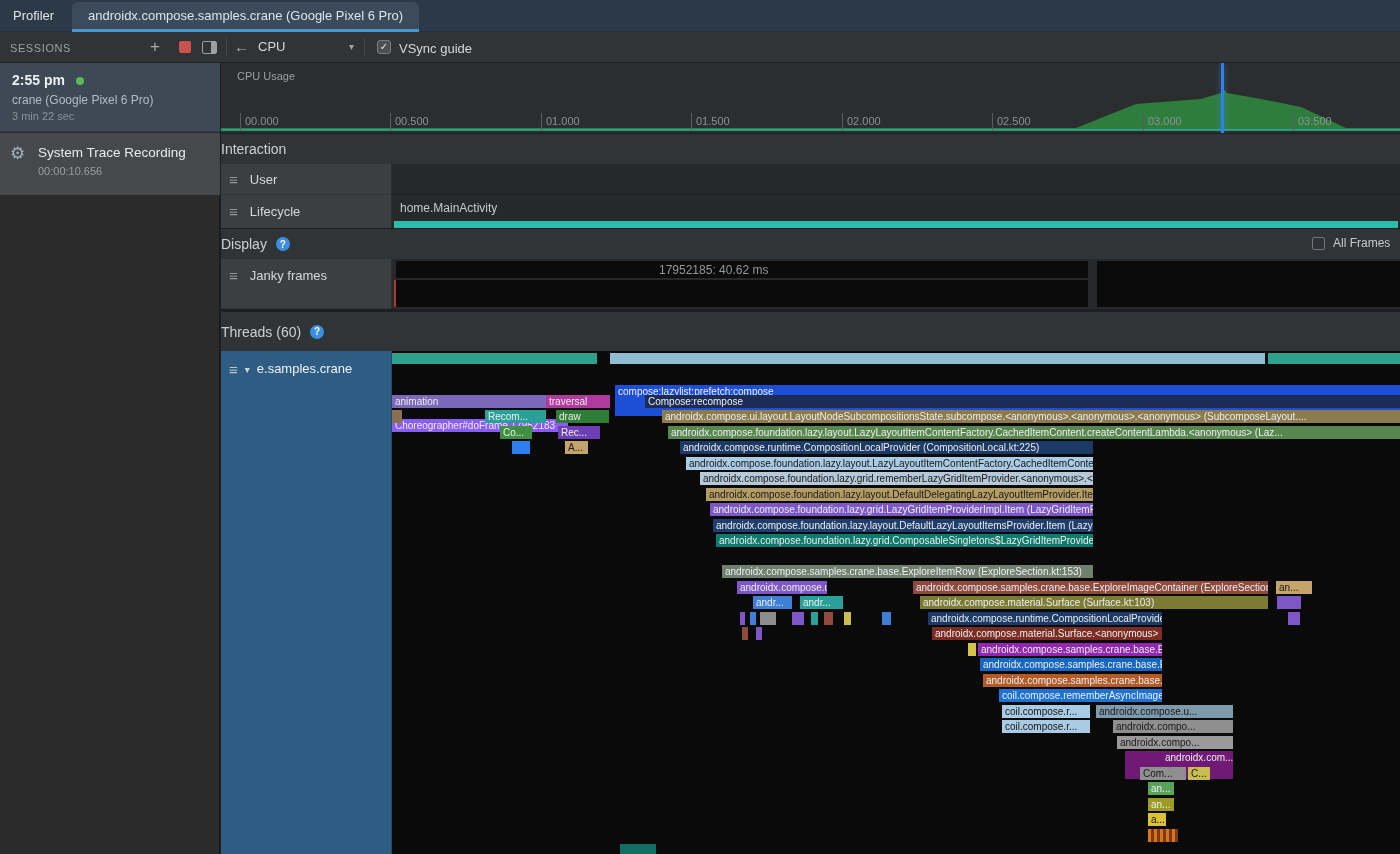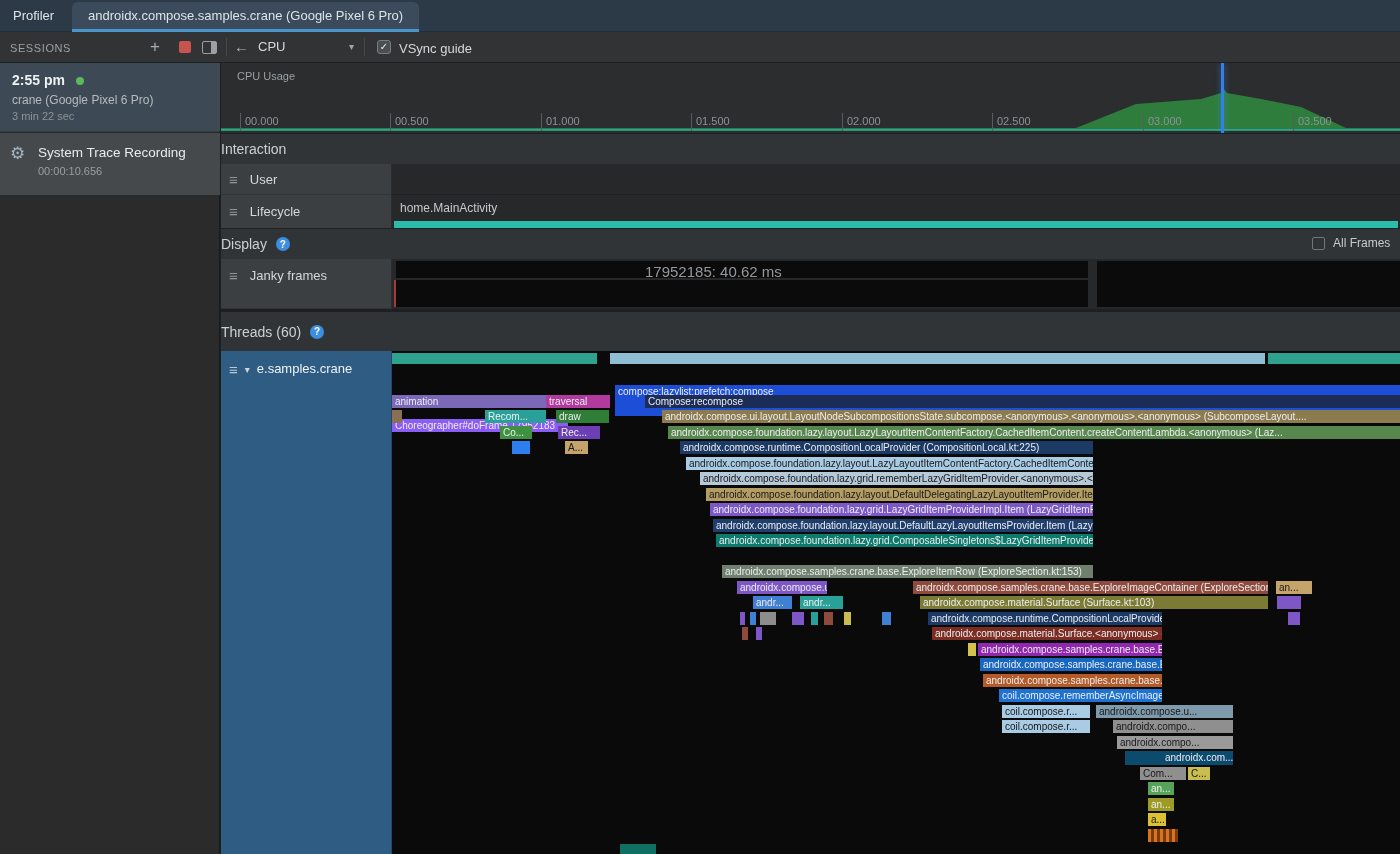--- a/index.html
+++ b/index.html
@@ -71,21 +71,21 @@
   .user-t{top:164px;height:31px;border-bottom:1px solid #1f2123}
   .life-t{top:195px;height:33px}
   .janky-t{top:259px;height:50px;overflow:hidden}
   .activity-label{position:absolute;left:8px;top:6px;font-size:12px;color:#c6cacd}
   .activity-bar{position:absolute;left:2px;top:26px;width:1004px;height:7px;background:#2bbcab}
   .jbar{position:absolute;background:#0b0b0c}
   .jb1{left:4px;top:2px;width:692px;height:17px}
   .jb2{left:705px;top:2px;width:303px;height:46px}
   .jb3{left:4px;top:21px;width:692px;height:27px}
   .jred{position:absolute;left:2px;top:21px;width:2px;height:27px;background:#a23b32}
-  .janky-tip{position:absolute;left:253px;top:4px;font-size:15px;color:#94989b}
+  .janky-tip{position:absolute;left:267px;top:4px;font-size:12px;color:#94989b}
 
   
   .thread-label{position:absolute;left:221px;top:351px;width:171px;height:503px;background:#2e5c82;
     border-right:1px solid #24496a;padding:10px 0 0 8px;display:flex;gap:7px;align-items:flex-start;
     font-size:13px;color:#eef2f4}
   .thread-label .menu-icon{color:#bcc8d2;margin-top:1px}
   .expand{font-size:10px;color:#cdd6dd;margin-top:3px}
   .flame{position:absolute;left:392px;top:351px;width:1008px;height:503px;background:#0a0a0b;overflow:hidden}
   .span{position:absolute;font-size:10px;line-height:13px;color:#ecedee;padding-left:3px;overflow:hidden;white-space:nowrap}
   .span.dk{color:#17181a}
@@ -254,21 +254,21 @@
     <div class="span" style="left: 576px; top: 291.5px; width: 8px; height: 13px; background: rgb(212, 194, 74);"></div>
     <div class="span" style="left: 586px; top: 291.5px; width: 184px; height: 13px; background: rgb(145, 39, 174);">androidx.compose.samples.crane.base.ExploreI...</div>
     <div class="span" style="left: 588px; top: 307px; width: 182px; height: 13px; background: rgb(23, 103, 192);">androidx.compose.samples.crane.base.ExploreIt...</div>
     <div class="span" style="left: 591px; top: 322.5px; width: 179px; height: 13px; background: rgb(178, 91, 40);">androidx.compose.samples.crane.base.ExploreI...</div>
     <div class="span" style="left: 607px; top: 338px; width: 163px; height: 13px; background: rgb(29, 114, 210);">coil.compose.rememberAsyncImagePainter (...</div>
     <div class="span dk" style="left: 610px; top: 353.5px; width: 88px; height: 13px; background: rgb(169, 203, 227);">coil.compose.r...</div>
     <div class="span dk" style="left: 704px; top: 353.5px; width: 137px; height: 13px; background: rgb(127, 154, 171);">androidx.compose.u...</div>
     <div class="span dk" style="left: 610px; top: 369px; width: 88px; height: 13px; background: rgb(169, 203, 227);">coil.compose.r...</div>
     <div class="span dk" style="left: 721px; top: 369px; width: 120px; height: 13px; background: rgb(143, 143, 143);">androidx.compo...</div>
     <div class="span dk" style="left: 725px; top: 384.5px; width: 116px; height: 13px; background: rgb(154, 154, 154);">androidx.compo...</div>
-    <div class="span" style="left: 733px; top: 400px; width: 108px; height: 14px; background: #0c4a6e; padding-left: 40px;">androidx.com...</div>
+    <div class="span" style="left: 733px; top: 400px; width: 108px; height: 28px; background: #701a75; padding-left: 40px;">androidx.com...</div>
     <div class="span dk" style="left: 748px; top: 415.5px; width: 46px; height: 13px; background: rgb(143, 143, 143);">Com...</div>
     <div class="span dk" style="left: 796px; top: 415.5px; width: 22px; height: 13px; background: rgb(201, 189, 79);">C...</div>
     <div class="span" style="left: 756px; top: 431px; width: 26px; height: 13px; background: rgb(88, 163, 90);">an...</div>
     <div class="span" style="left: 756px; top: 446.5px; width: 26px; height: 13px; background: rgb(156, 155, 38);">an...</div>
     <div class="span dk" style="left: 756px; top: 462px; width: 18px; height: 13px; background: rgb(220, 193, 51);">a...</div>
     <div class="span striped" style="left: 756px; top: 477.5px; width: 30px; height: 13px;"></div>
     <div class="span" style="left: 228px; top: 493px; width: 36px; height: 13px; background: rgb(15, 111, 99);"></div>
   </div>
 
 </body></html>

